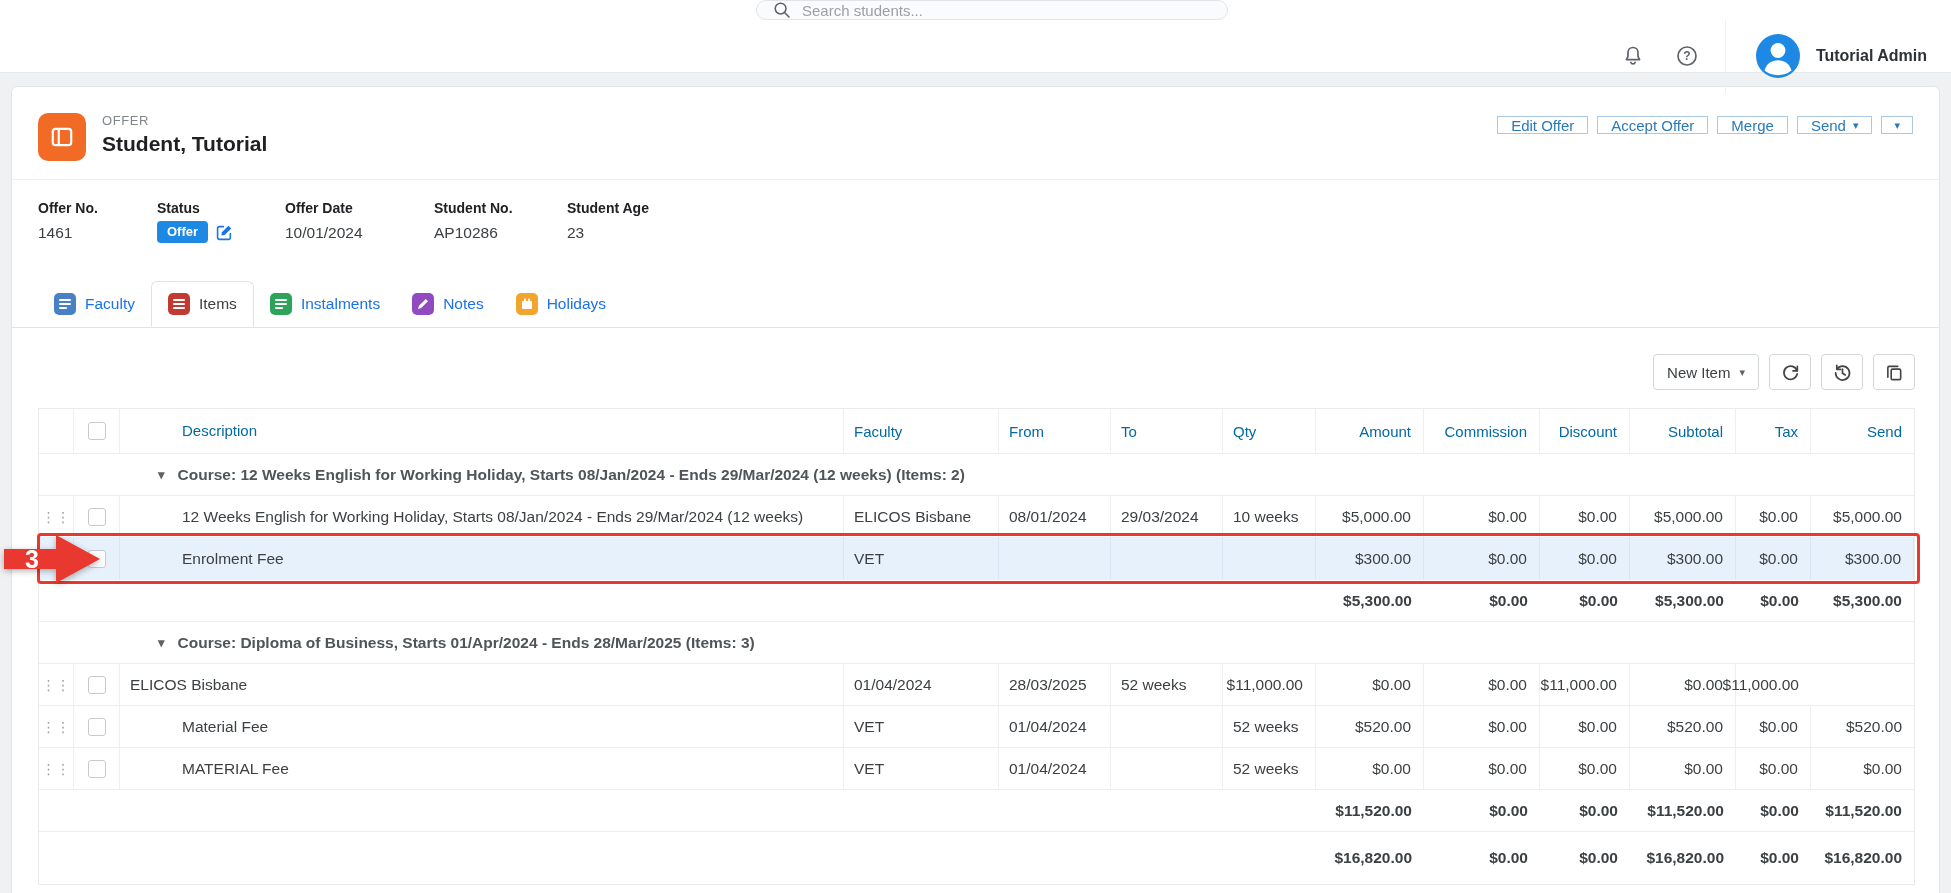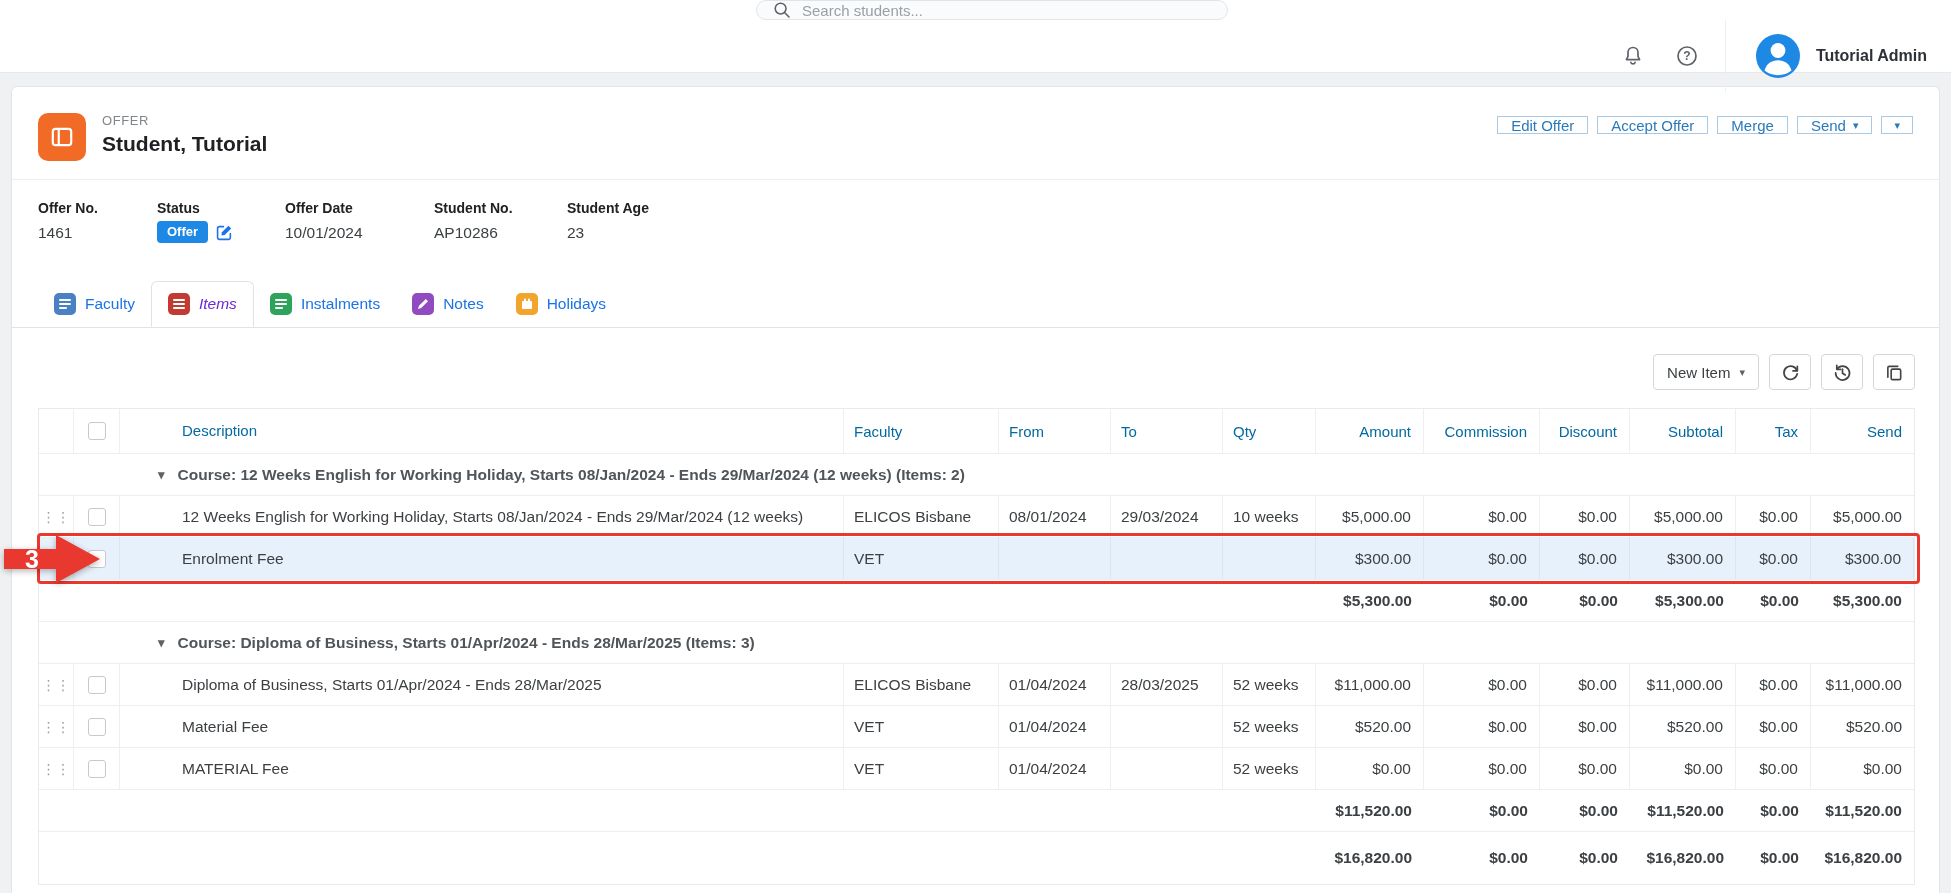--- a/index.html
+++ b/index.html
@@ -41,21 +41,21 @@
   .info-block .lbl { font-size: 14px; font-weight: bold; color: #202124; }
   .info-block .val { font-size: 15.5px; color: #3c4043; margin-top: 8px; }
   .w1 { width: 119px; } .w2 { width: 128px; } .w3 { width: 149px; } .w4 { width: 133px; }
   .status-val { display: flex; align-items: center; gap: 8px; margin-top: 5px; }
   .status-badge { display: inline-block; background: #1e88e5; color: #fff; font-size: 13px; font-weight: bold; padding: 4px 10px 5px; border-radius: 4px; line-height: 1; }
   .link { color: #1a73e8; cursor: pointer; }
 
   
   .tabs { display: flex; padding: 16px 26px 0; border-bottom: 1px solid #e0e2e5; }
   .tab { display: flex; align-items: center; gap: 9px; padding: 0 16px; height: 46px; font-size: 15.5px; color: #1a73e8; cursor: pointer; }
-  .tab.active { background: #fff; border: 1px solid #e0e2e5; border-bottom: 1px solid #fff; margin-bottom: -1px; border-radius: 6px 6px 0 0; color: #6d28d9; font-style: italic; }
+  .tab.active { background: #fff; border: 1px solid #e0e2e5; border-bottom: 1px solid #fff; margin-bottom: -1px; border-radius: 6px 6px 0 0; color: #404040; }
   .tab-ic { width: 22px; height: 22px; border-radius: 5px; display: flex; align-items: center; justify-content: center; flex: none; }
 
   
   .content { padding: 0 24px 0 26px; }
   .toolbar { display: flex; justify-content: flex-end; gap: 10px; margin: 26px 0 18px; }
   .btn-plain { height: 36px; background: #fff; border: 1px solid #d4d7da; border-radius: 4px; color: #3c4043; font-size: 15px; padding: 0 13px; display: flex; align-items: center; gap: 9px; cursor: pointer; justify-content: flex-end; }
   .btn-plain .caret { font-size: 11px; color: #5f6368; }
   .tool-icon-btn { width: 42px; height: 36px; background: #fff; border: 1px solid #d4d7da; border-radius: 4px; display: flex; align-items: center; justify-content: center; cursor: pointer; }
 
   
@@ -355,21 +355,20 @@
             <span>Course: Diploma of Business, Starts 01/Apr/2024 - Ends 28/Mar/2025 (Items: 3)</span>
           </div>
         </div>
         <div class="trow item">
           <div class="cell c-drag">
             <span class="drag-dots">⋮⋮</span>
           </div>
           <div class="cell c-check">
             <span class="cb"></span>
           </div>
-          <div class="cell c-desc">Diploma of Business, Starts 01/Apr/2024 - Ends 28/Mar/2025</div>
           <div class="cell c-faculty">ELICOS Bisbane</div>
           <div class="cell c-from">01/04/2024</div>
           <div class="cell c-to">28/03/2025</div>
           <div class="cell c-qty">52 weeks</div>
           <div class="cell c-amount num">$11,000.00</div>
           <div class="cell c-comm num">$0.00</div>
           <div class="cell c-disc num">$0.00</div>
           <div class="cell c-sub num">$11,000.00</div>
           <div class="cell c-tax num">$0.00</div>
           <div class="cell c-total num">$11,000.00</div>

